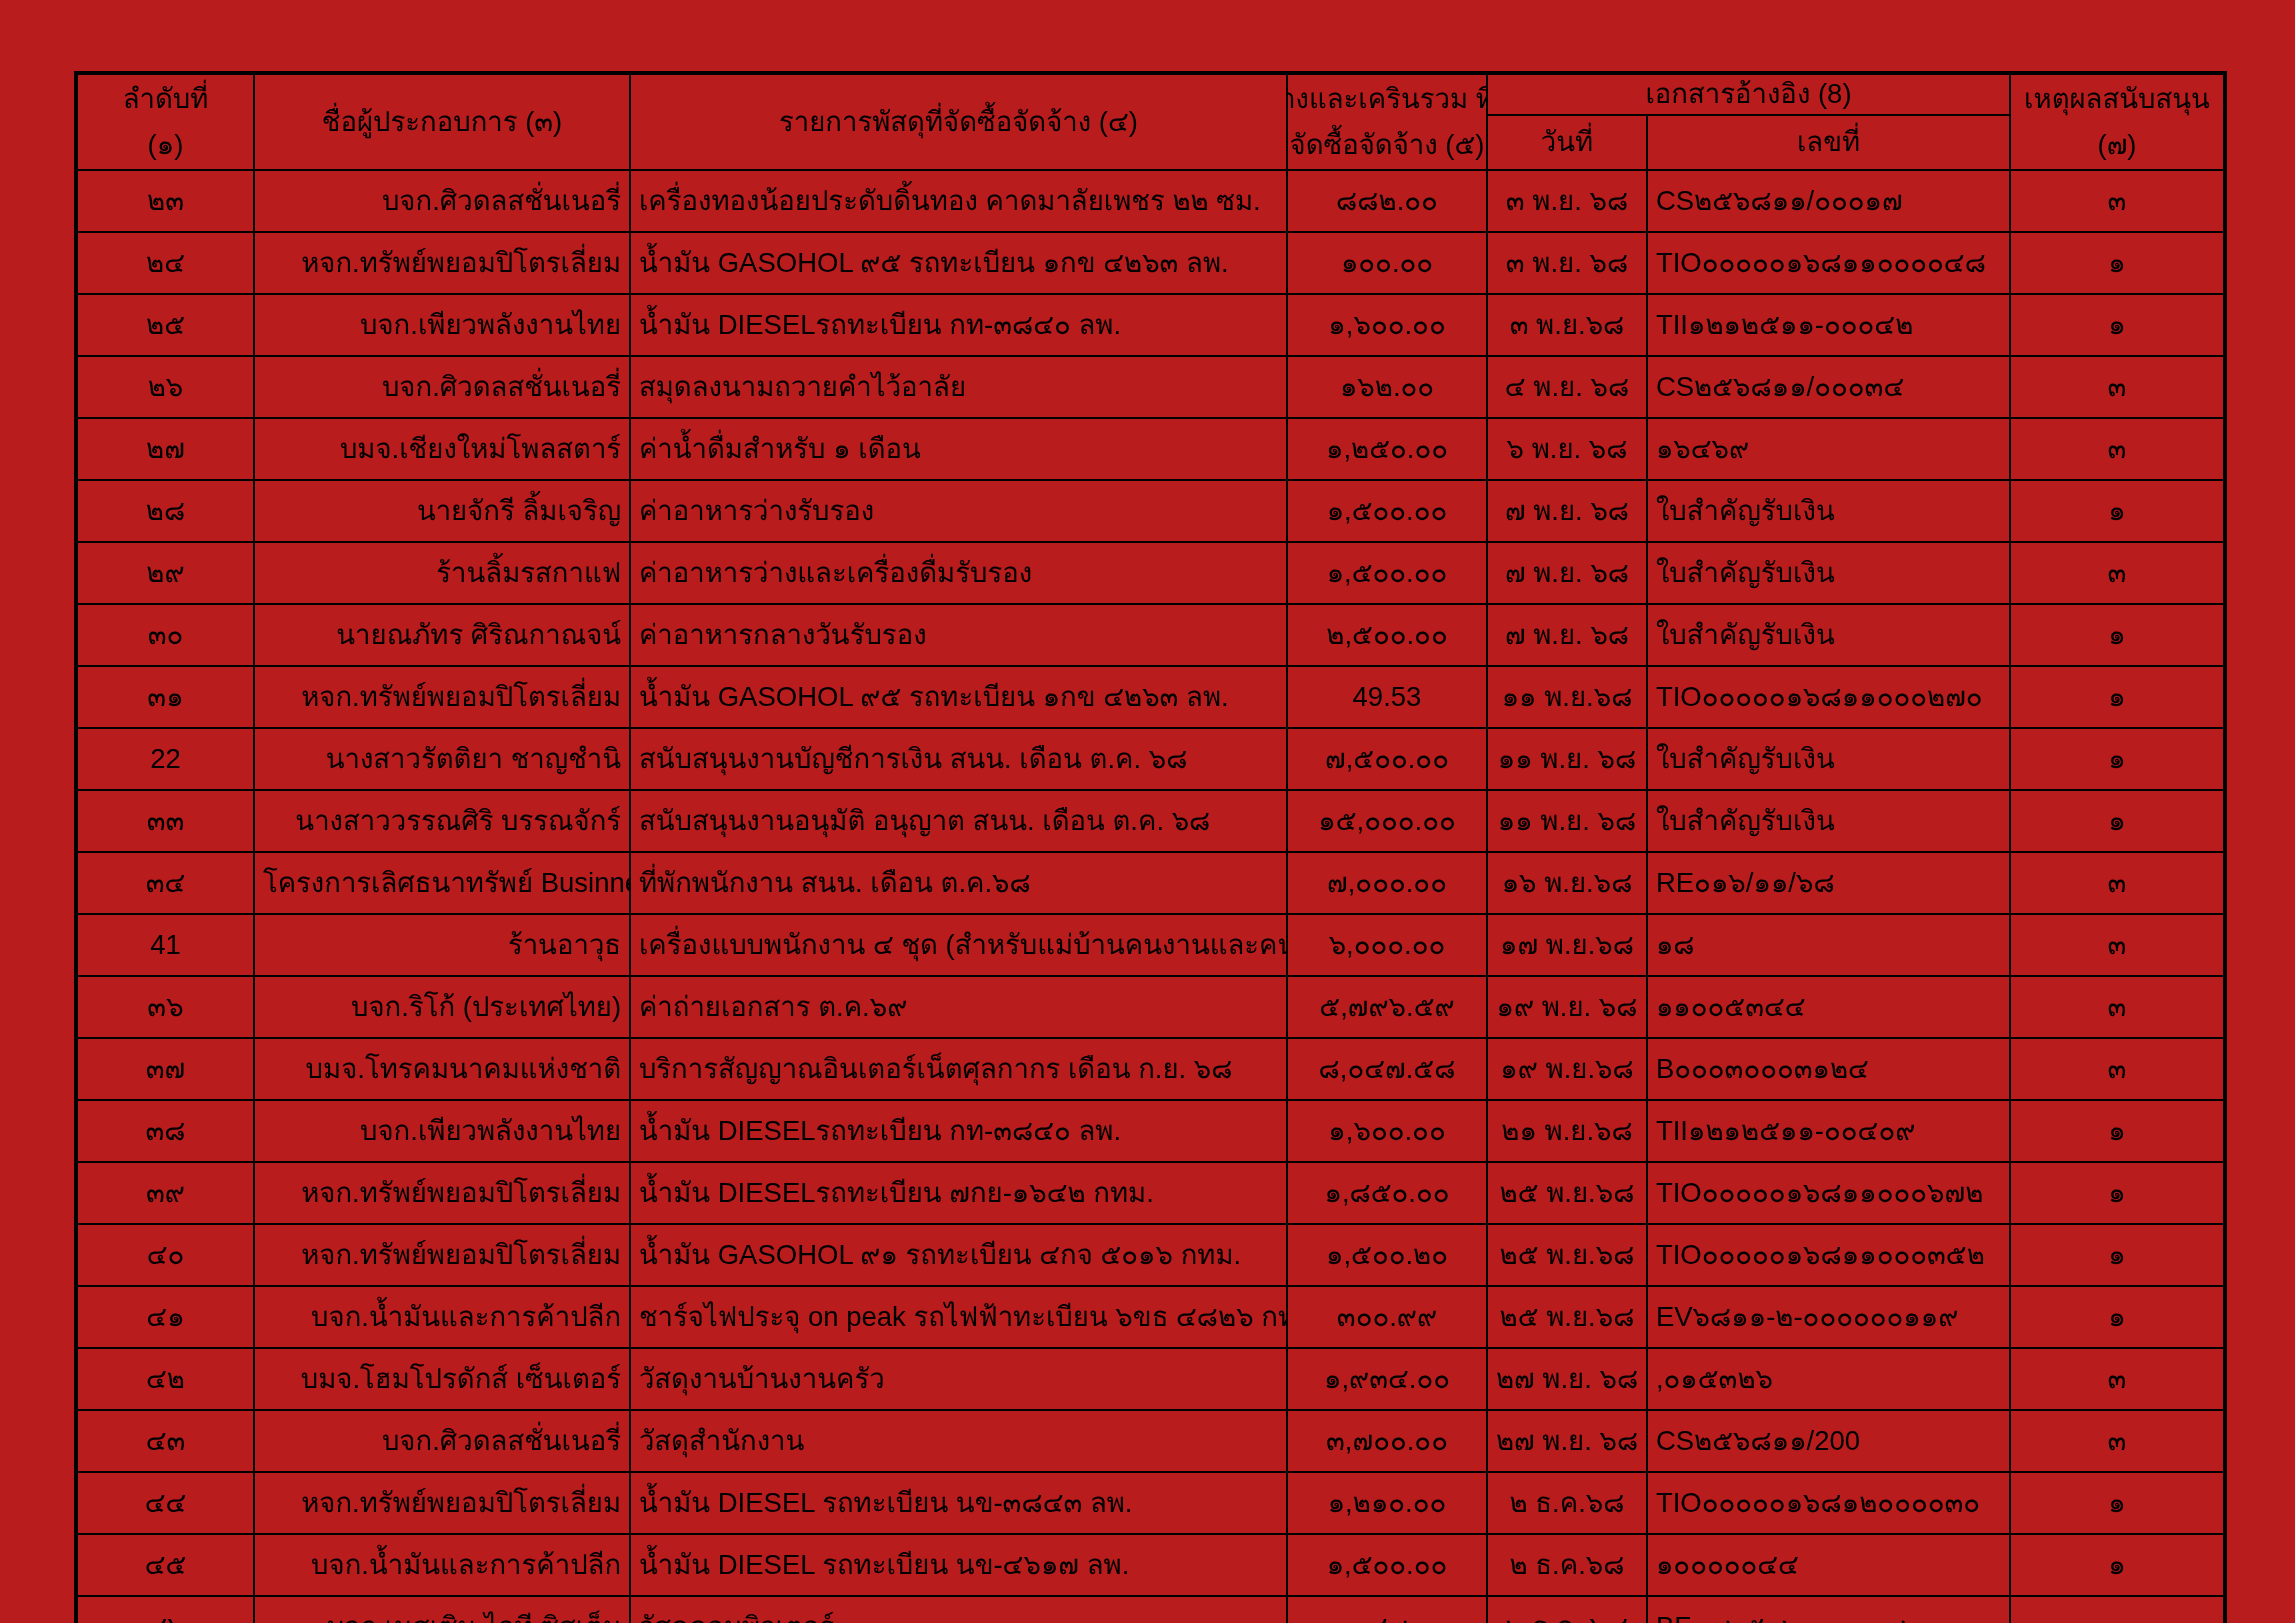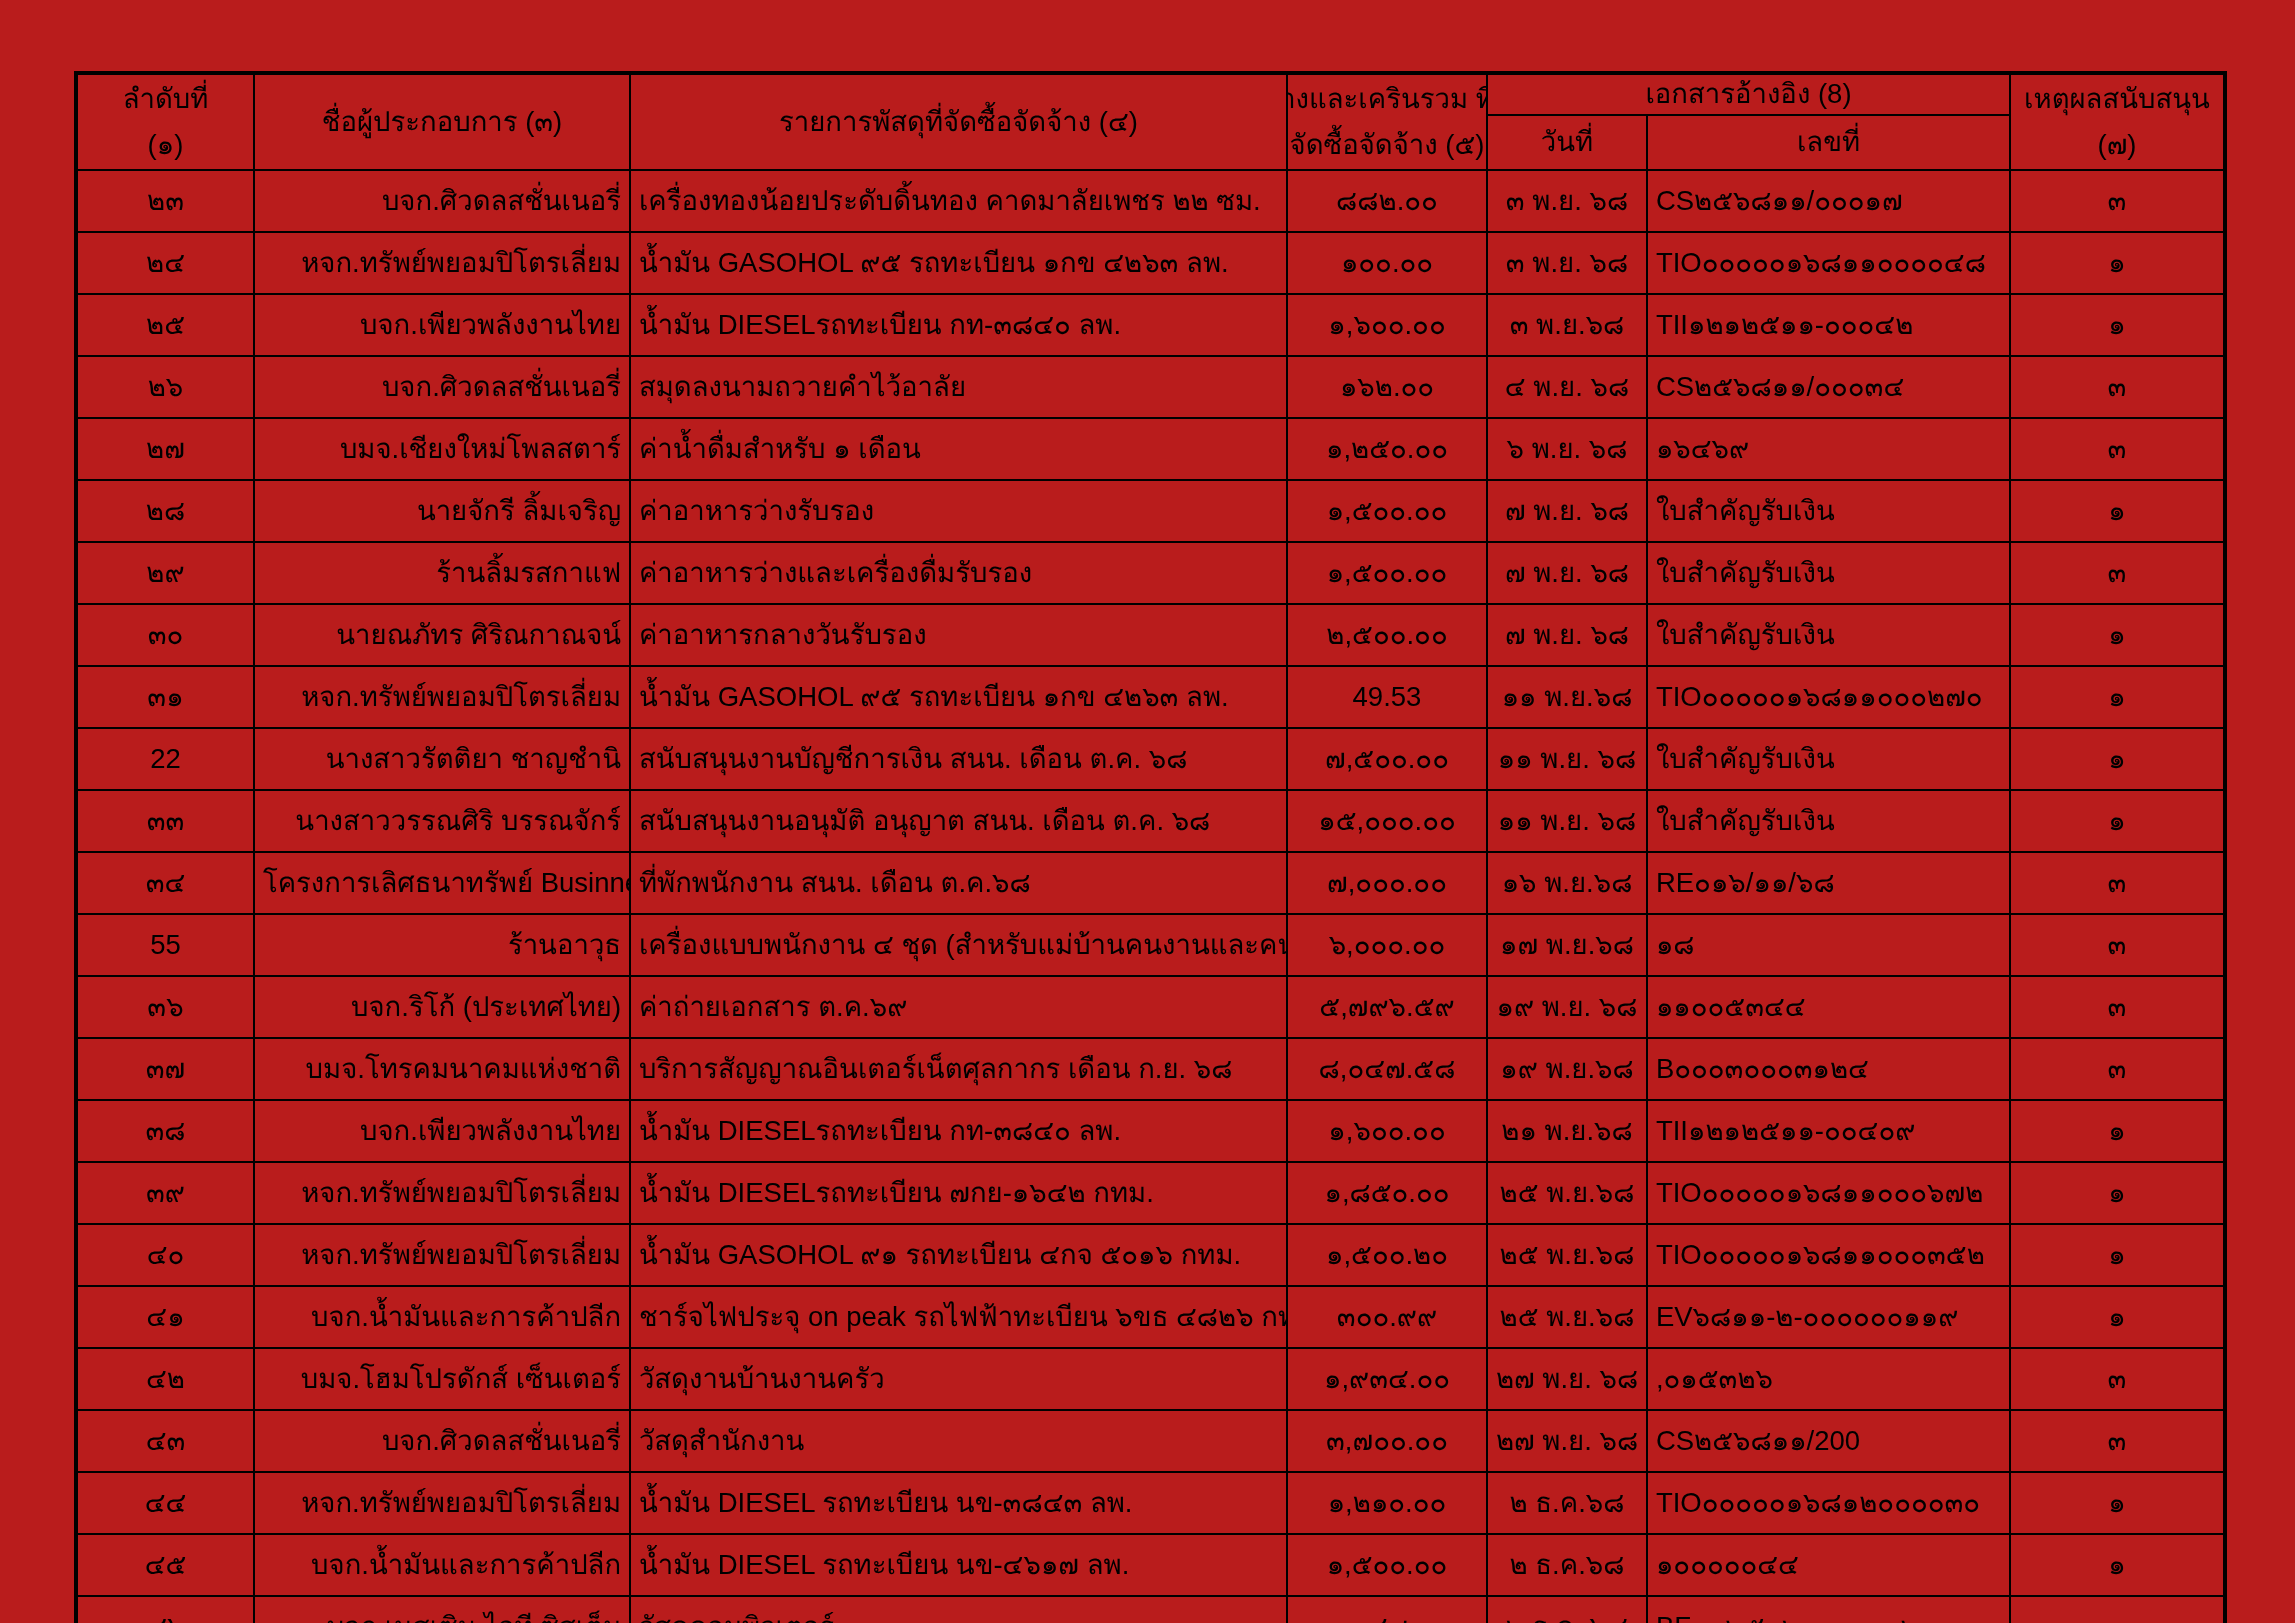--- a/index.html
+++ b/index.html
@@ -206,21 +206,21 @@
         <tr>
       <td class="c-no">๓๔</td>
       <td class="c-vendor">โครงการเลิศธนาทรัพย์ Businness Park</td>
       <td class="c-item">ที่พักพนักงาน สนน. เดือน ต.ค.๖๘</td>
       <td class="c-amount">๗,๐๐๐.๐๐</td>
       <td class="c-date">๑๖ พ.ย.๖๘</td>
       <td class="c-ref">RE๐๑๖/๑๑/๖๘</td>
       <td class="c-reason">๓</td>
     </tr>
         <tr>
-      <td class="c-no">55</td>
+      <td class="c-no">41</td>
       <td class="c-vendor">ร้านอาวุธ</td>
       <td class="c-item">เครื่องแบบพนักงาน ๔ ชุด (สำหรับแม่บ้านคนงานและคนขับรถ)</td>
       <td class="c-amount">๖,๐๐๐.๐๐</td>
       <td class="c-date">๑๗ พ.ย.๖๘</td>
       <td class="c-ref">๑๘</td>
       <td class="c-reason">๓</td>
     </tr>
         <tr>
       <td class="c-no">๓๖</td>
       <td class="c-vendor">บจก.ริโก้ (ประเทศไทย)</td>

